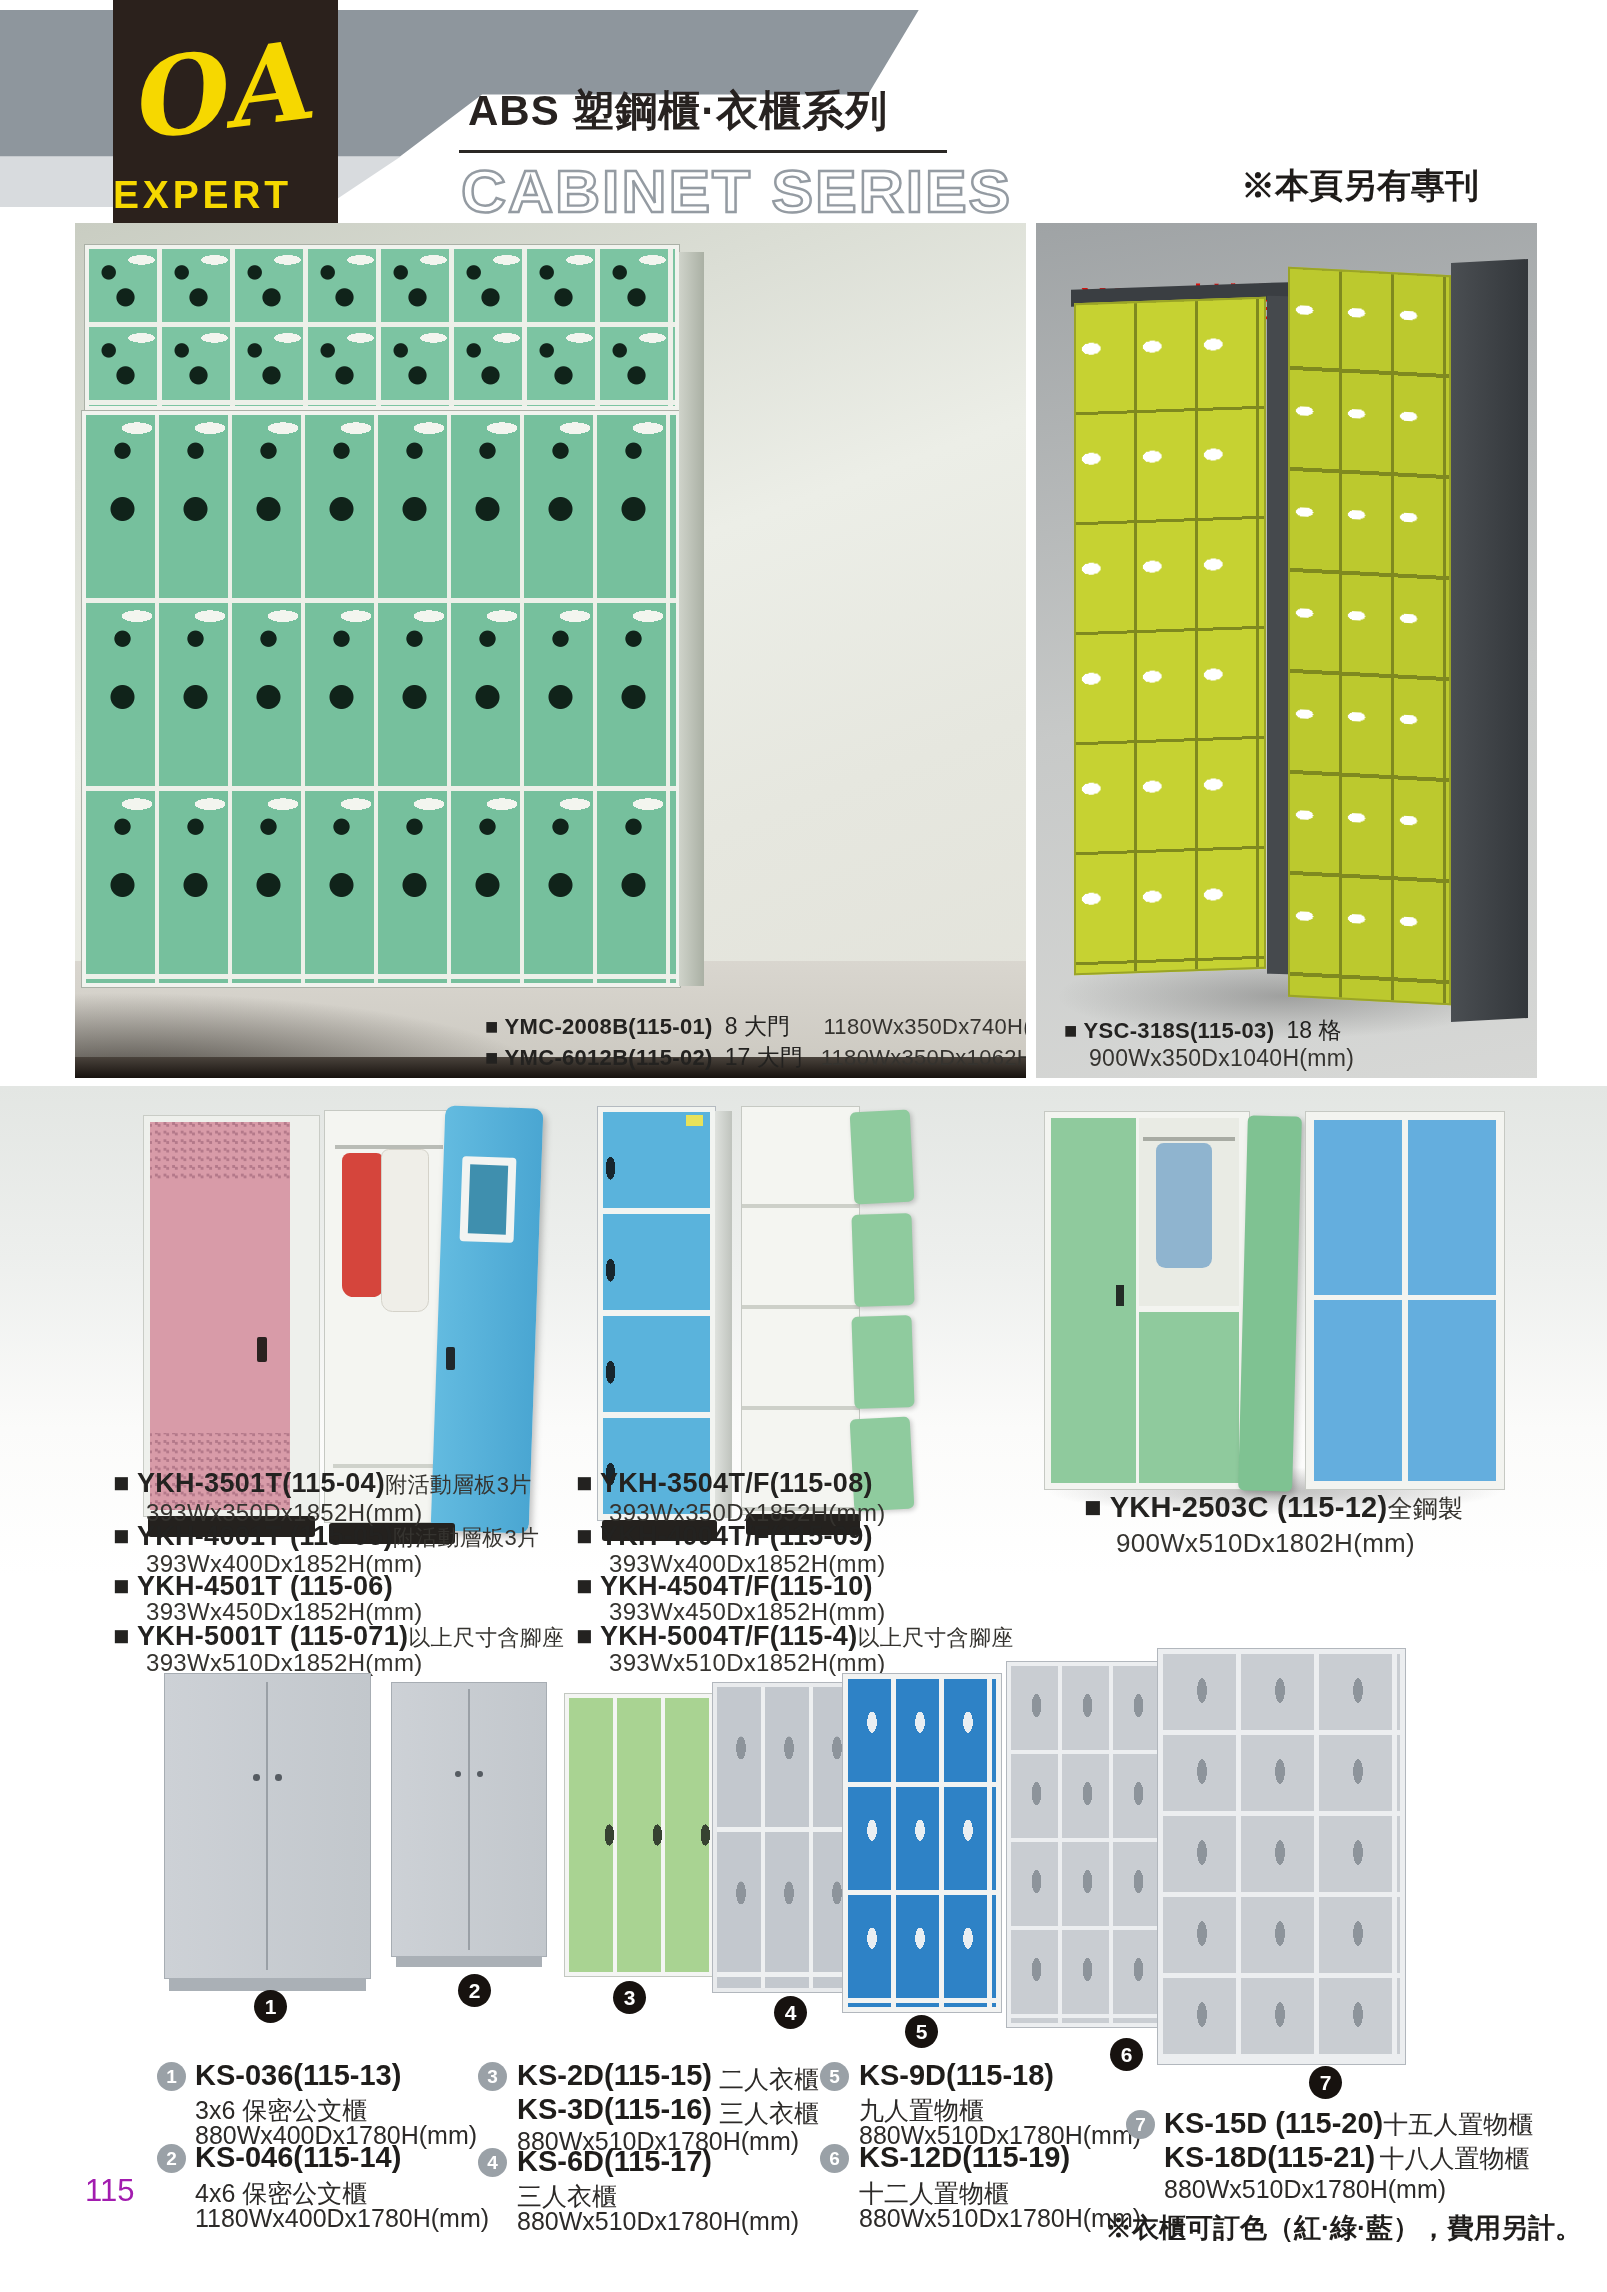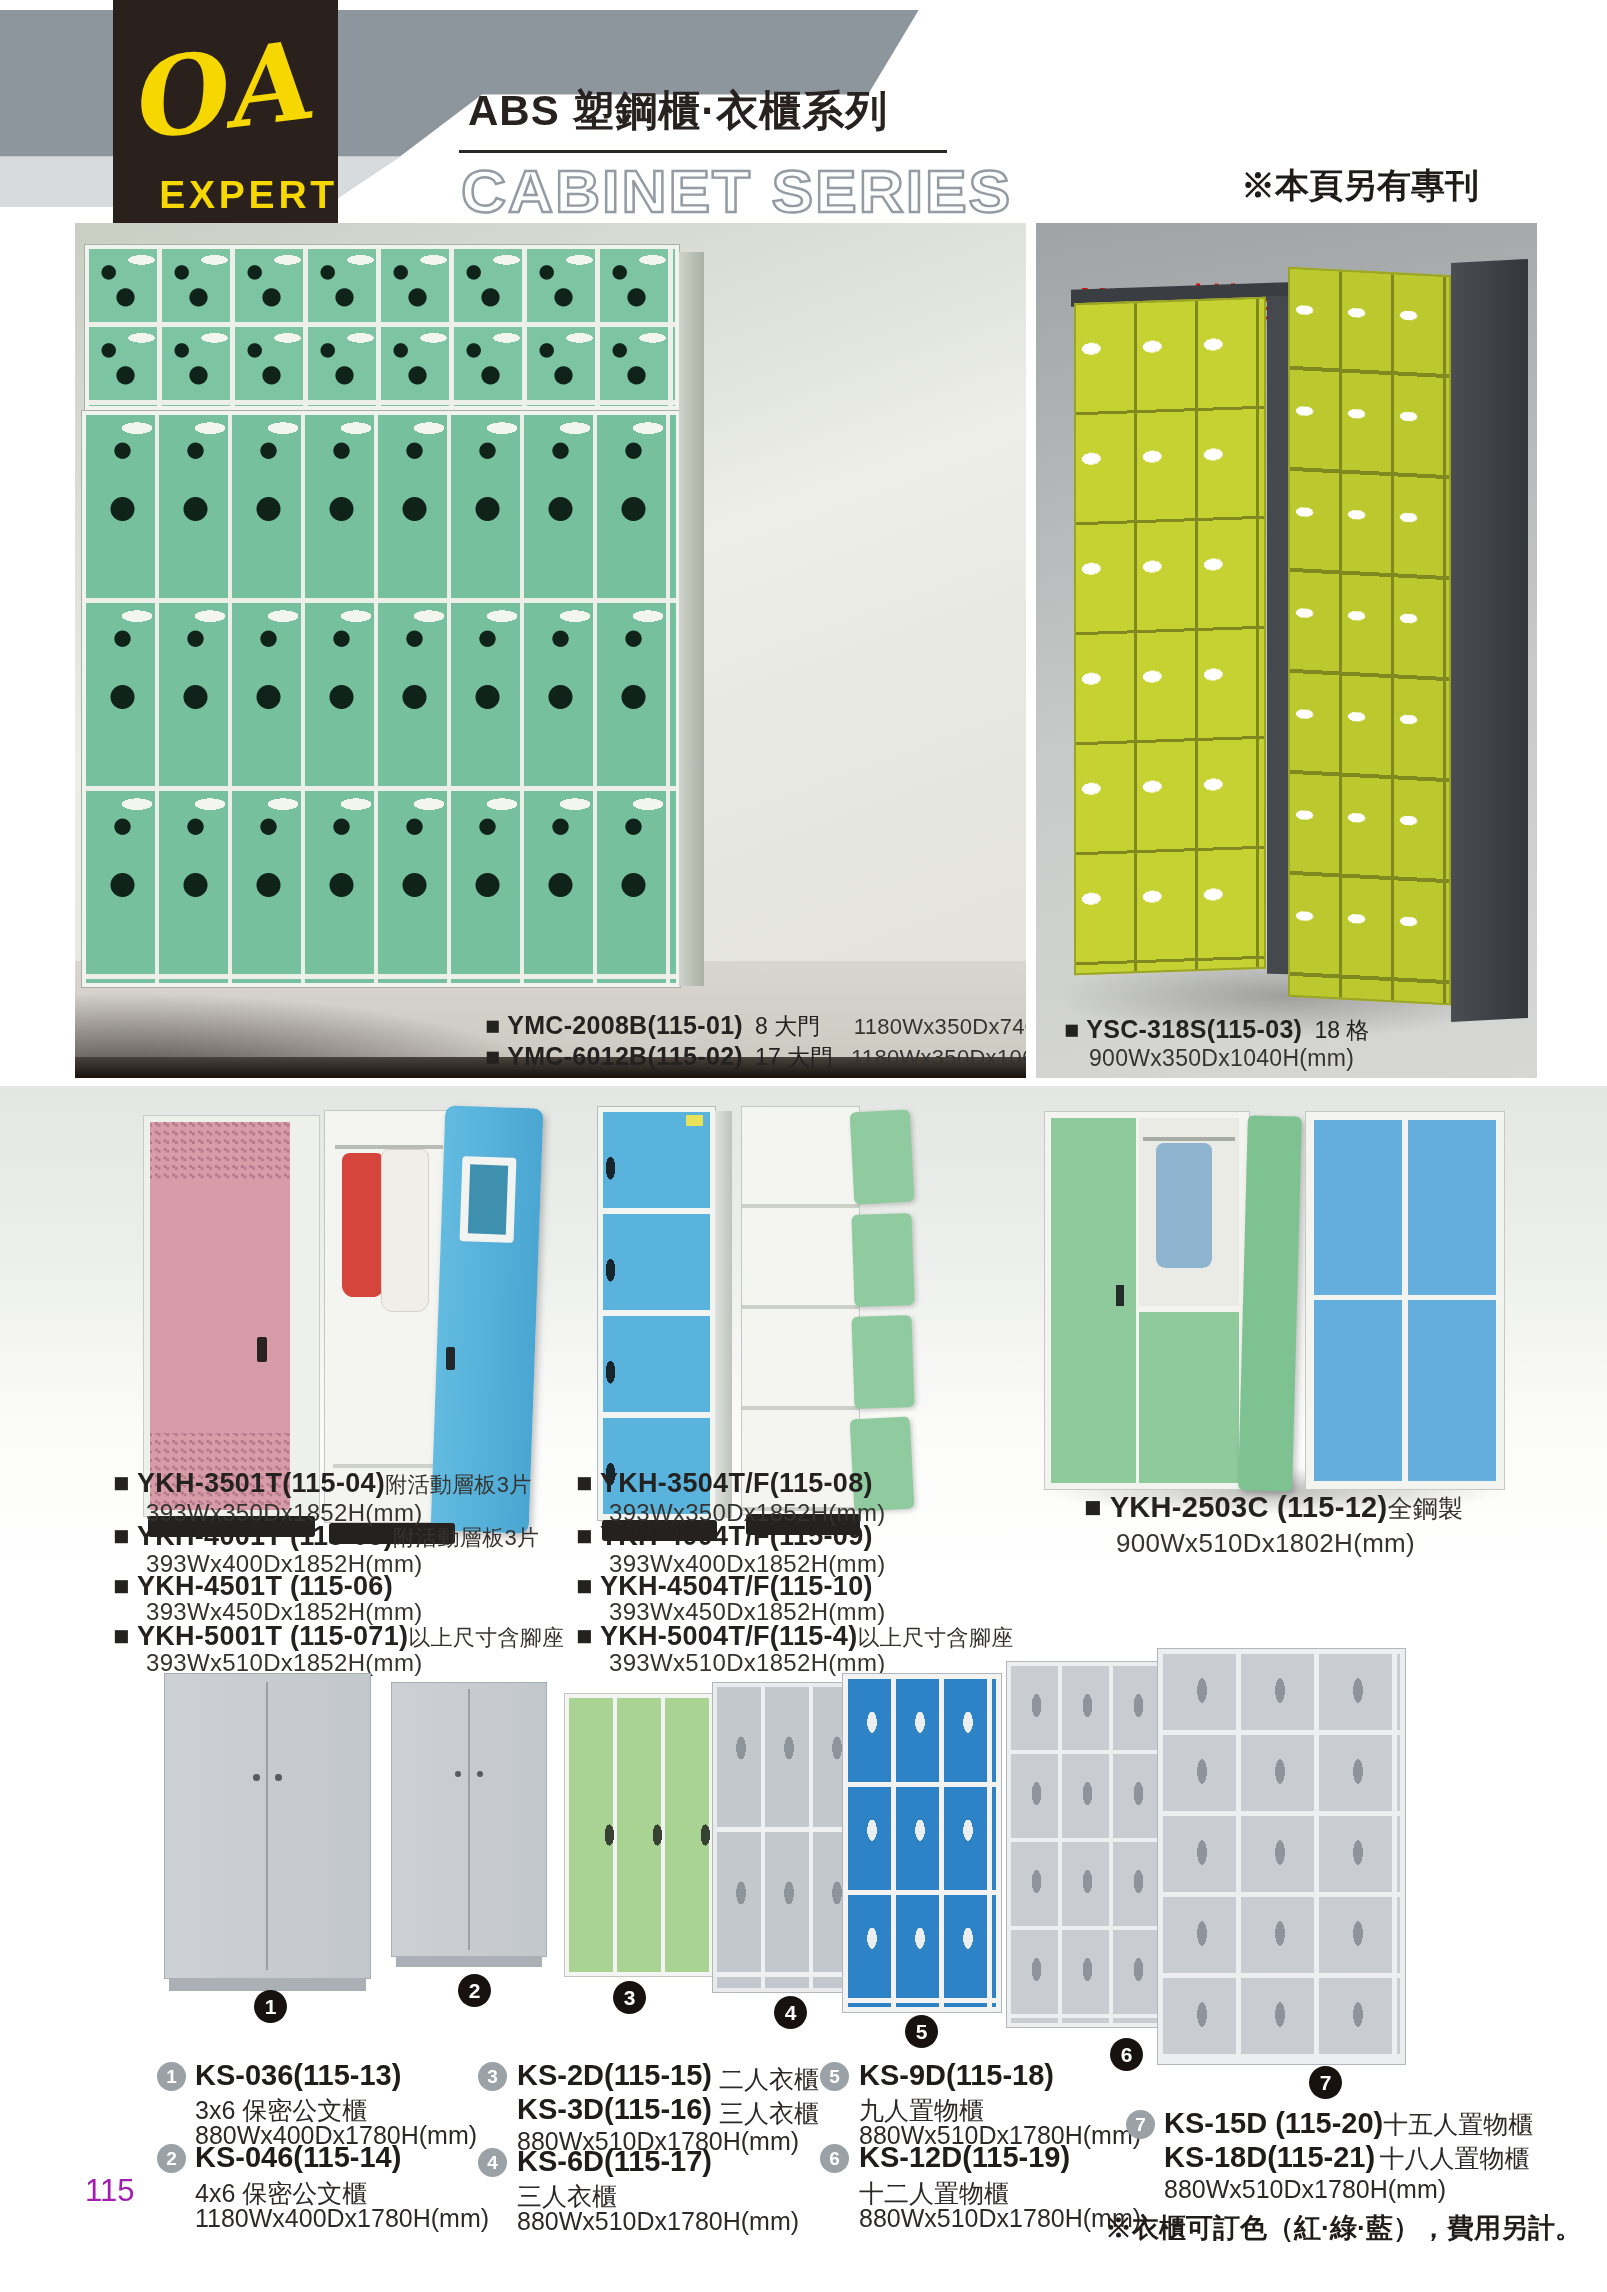--- a/index.html
+++ b/index.html
@@ -7,33 +7,33 @@
   .abs{position:absolute}
   
   .band-dark{left:0;top:9.6px;width:919px;height:147px;background:#8e969d;
     clip-path:polygon(0 0,919px 0,868px 85px,482px 85px,400px 147px,0 147px)}
   .band-light{left:0;top:157px;width:400px;height:50px;background:#d8dbde;
     clip-path:polygon(0 0,100% 0,calc(100% - 75px) 100%,0 100%)}
   .logo-box{left:113px;top:0;width:225px;height:242px;background:#2b211c;box-shadow:0 3.8px 0 #cfd2d4}
   .logo-oa{position:absolute;left:0;right:0;top:27px;text-align:center;
     font-family:"DejaVu Serif",serif;font-style:italic;font-weight:bold;font-size:108px;
     color:#f6d800;transform:rotate(-7deg)}
-  .logo-expert{position:absolute;left:0;right:0;bottom:25px;text-align:right;
+  .logo-expert{position:absolute;left:0;right:0;bottom:25px;text-align:left;
     font-weight:bold;font-size:39px;letter-spacing:3.8px;color:#f6d800}
   .title-zh{left:468px;top:83px;font-size:42px;font-weight:bold;color:#272220;letter-spacing:1px;white-space:nowrap}
   .title-rule{left:459px;top:150px;width:488px;height:2.9px;background:#2a2724}
   .title-en{left:461px;top:157px;font-size:60px;font-weight:bold;letter-spacing:1.9px;white-space:nowrap;
     color:#ffffff;-webkit-text-stroke:2.4px #949ba2;text-shadow:0 0 1.9px #aeb4ba;
     transform:scaleX(1.04);transform-origin:left top}
   .page-note{left:1241px;top:163px;font-size:34px;font-weight:bold;color:#1e1b19;white-space:nowrap}
   
   .panel{overflow:hidden}
   .red-title{font-size:38px;font-weight:bold;color:#d6120e;letter-spacing:1px;white-space:nowrap}
   .mline{white-space:nowrap;color:#232220}
-  .mname{font-weight:bold;font-size:25px;letter-spacing:0.3px}
+  .mname{font-weight:bold;font-size:22px;letter-spacing:0.3px}
   .mqty{font-size:23px;margin-left:7.7px}
   .msize{font-size:22px;color:#35332f;letter-spacing:0.3px}
   
   .grid-green-top{background-color:#7cc4a2;border:4.8px solid #f1f3ee;box-shadow:0 0 0 1px #aab0a6;
     background-image:
       radial-gradient(13.4px 4.8px at 72% 14%, #f3f5ef 0 99%, transparent 100%),
       radial-gradient(circle at 50% 62%, #10231a 0 8.6px, transparent 9.6px),
       radial-gradient(circle at 27% 30%, #10231a 0 6.7px, transparent 7.7px),
       repeating-linear-gradient(90deg, transparent 0 68px, #edf0e9 68px 73px),
       repeating-linear-gradient(180deg, transparent 0 73px, #edf0e9 73px 78px);

